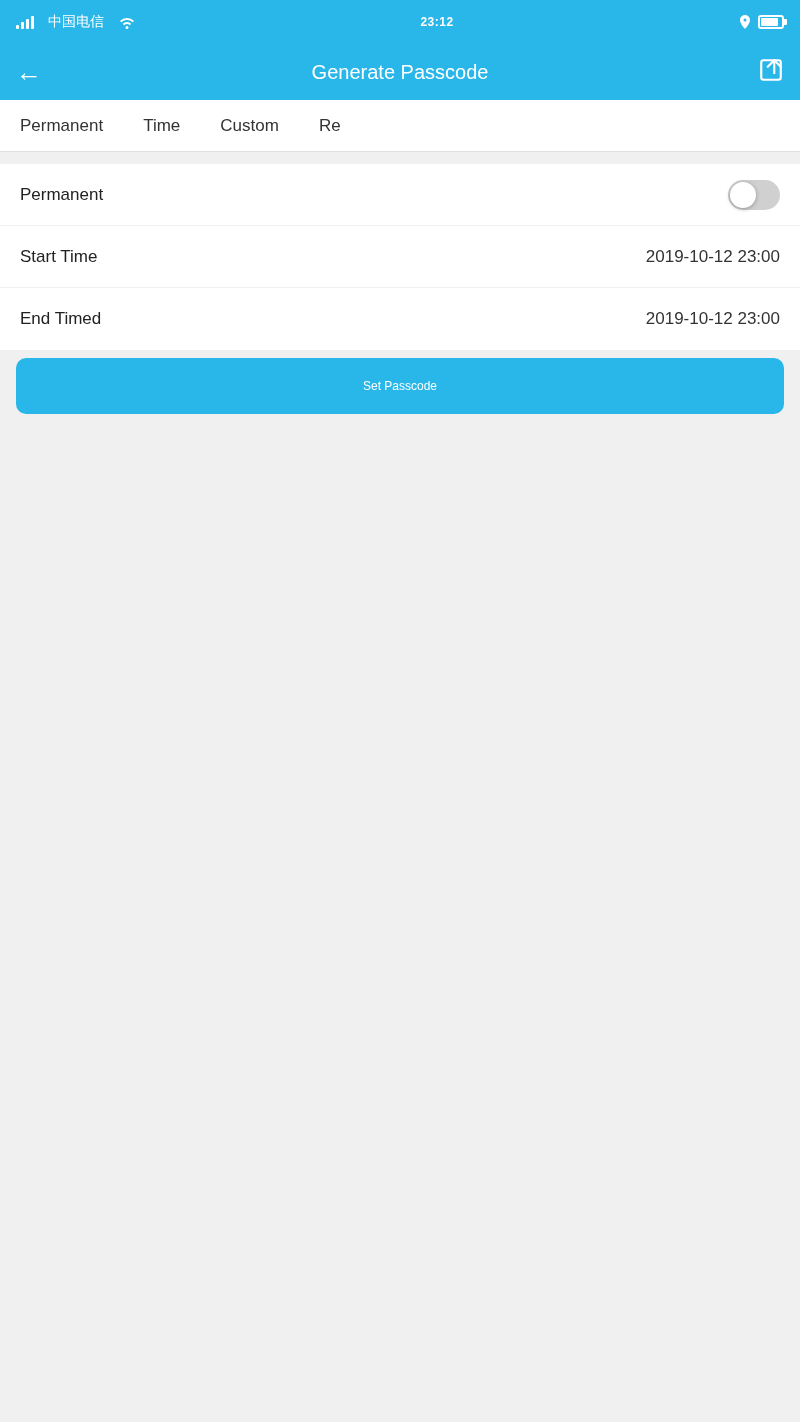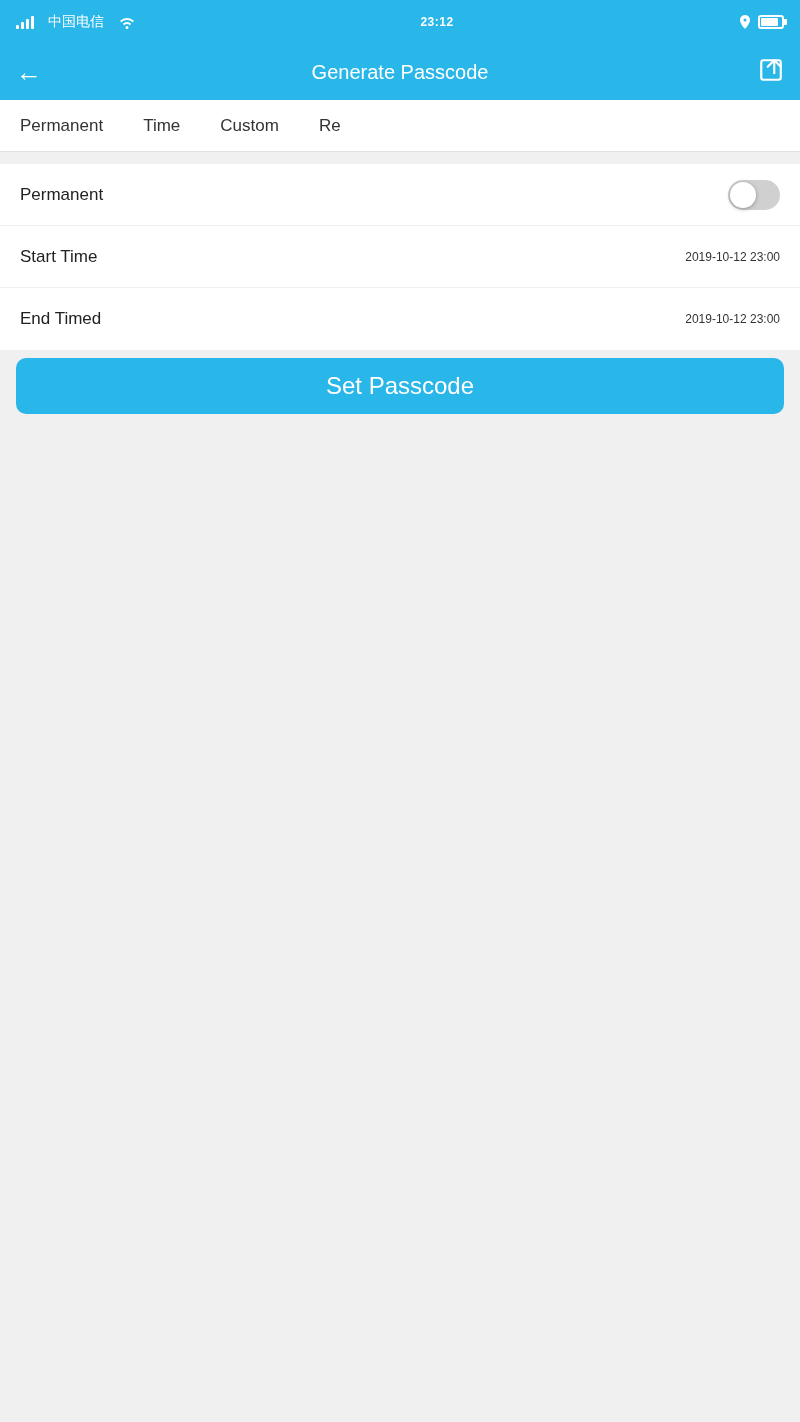--- a/index.html
+++ b/index.html
@@ -169,21 +169,21 @@
       border-bottom: 1px solid #f0f0f0;
     }
     .card-row:last-child {
       border-bottom: none;
     }
     .row-label {
       font-size: 17px;
       color: #222;
     }
     .row-value {
-      font-size: 12px;
+      font-size: 17px;
       color: #333;
     }
 
     
     .toggle {
       width: 52px;
       height: 30px;
       background: #d0d0d0;
       border-radius: 15px;
       position: relative;
@@ -212,21 +212,21 @@
 
     
     .set-passcode-btn {
       margin: 8px 16px 24px 16px;
       background: #29b6e8;
       color: white;
       border: none;
       border-radius: 10px;
       height: 56px;
       width: calc(100% - 32px);
-      font-size: 24px;
+      font-size: 12px;
       font-weight: 500;
       cursor: pointer;
       display: flex;
       align-items: center;
       justify-content: center;
     }
   </style>
 </head>
 <body>
 

